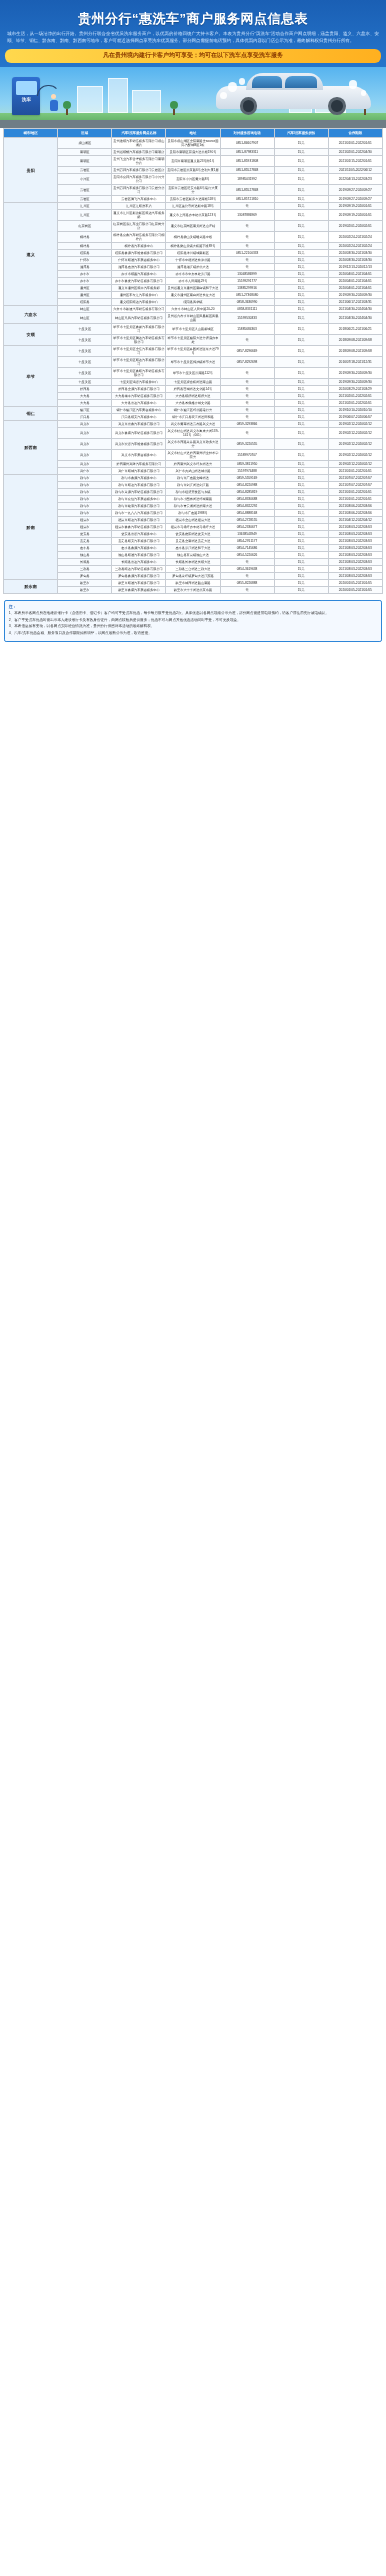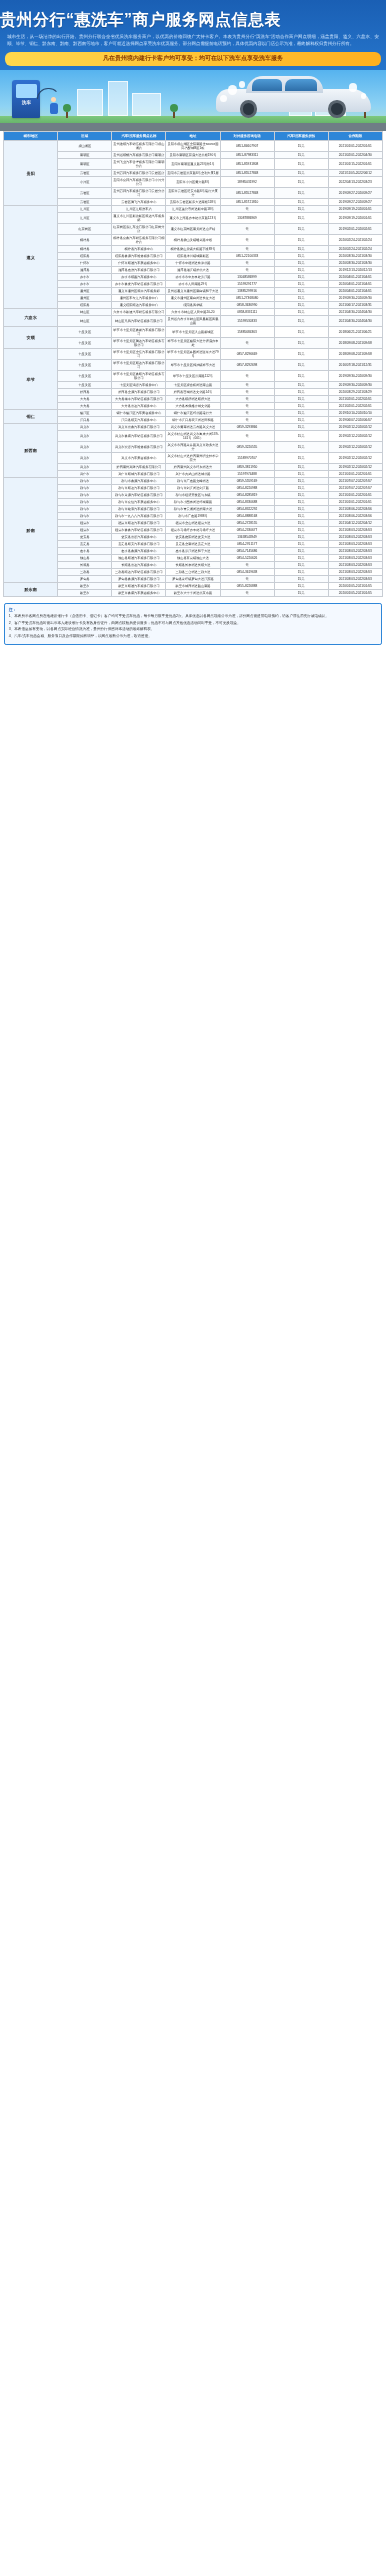--- a/index.html
+++ b/index.html
@@ -13,22 +13,23 @@
   .page { width:386px; position:relative; background:#fff; }
 
   
   .hero {
     position:relative;
     background:linear-gradient(180deg,#1a5fb4 0%, #2472c8 45%, #2e86d8 100%);
     padding:5.2px 0 0 0;
     overflow:hidden;
   }
   .hero-title {
+    text-align:center;
     color:#ffffff;
-    font-size:16px;
+    font-size:13px;
     font-weight:bold;
     letter-spacing:0.5px;
     padding:5.2px 0 3.1px 0;
     text-shadow:0 0.5px 1px rgba(0,0,0,.25);
   }
   .hero-sub {
     color:#cfe6ff;
     font-size:4.4px;
     line-height:1.5;
     padding:0 7.2px 4.1px 7.2px;

